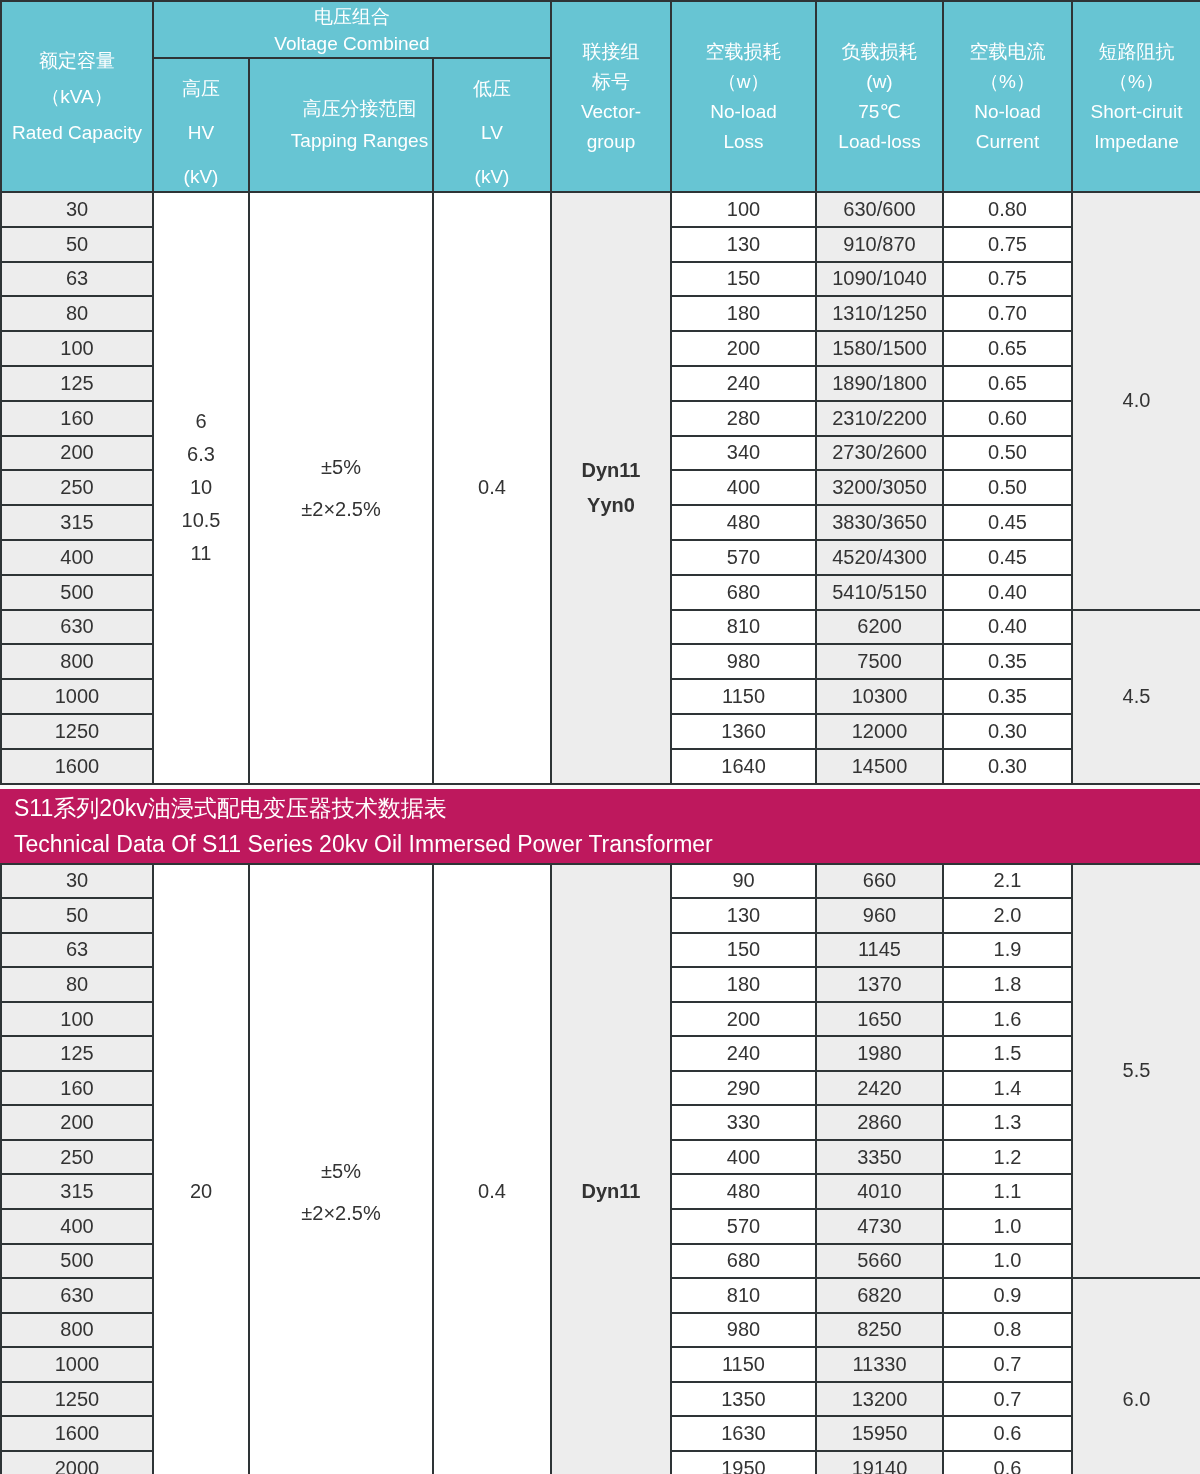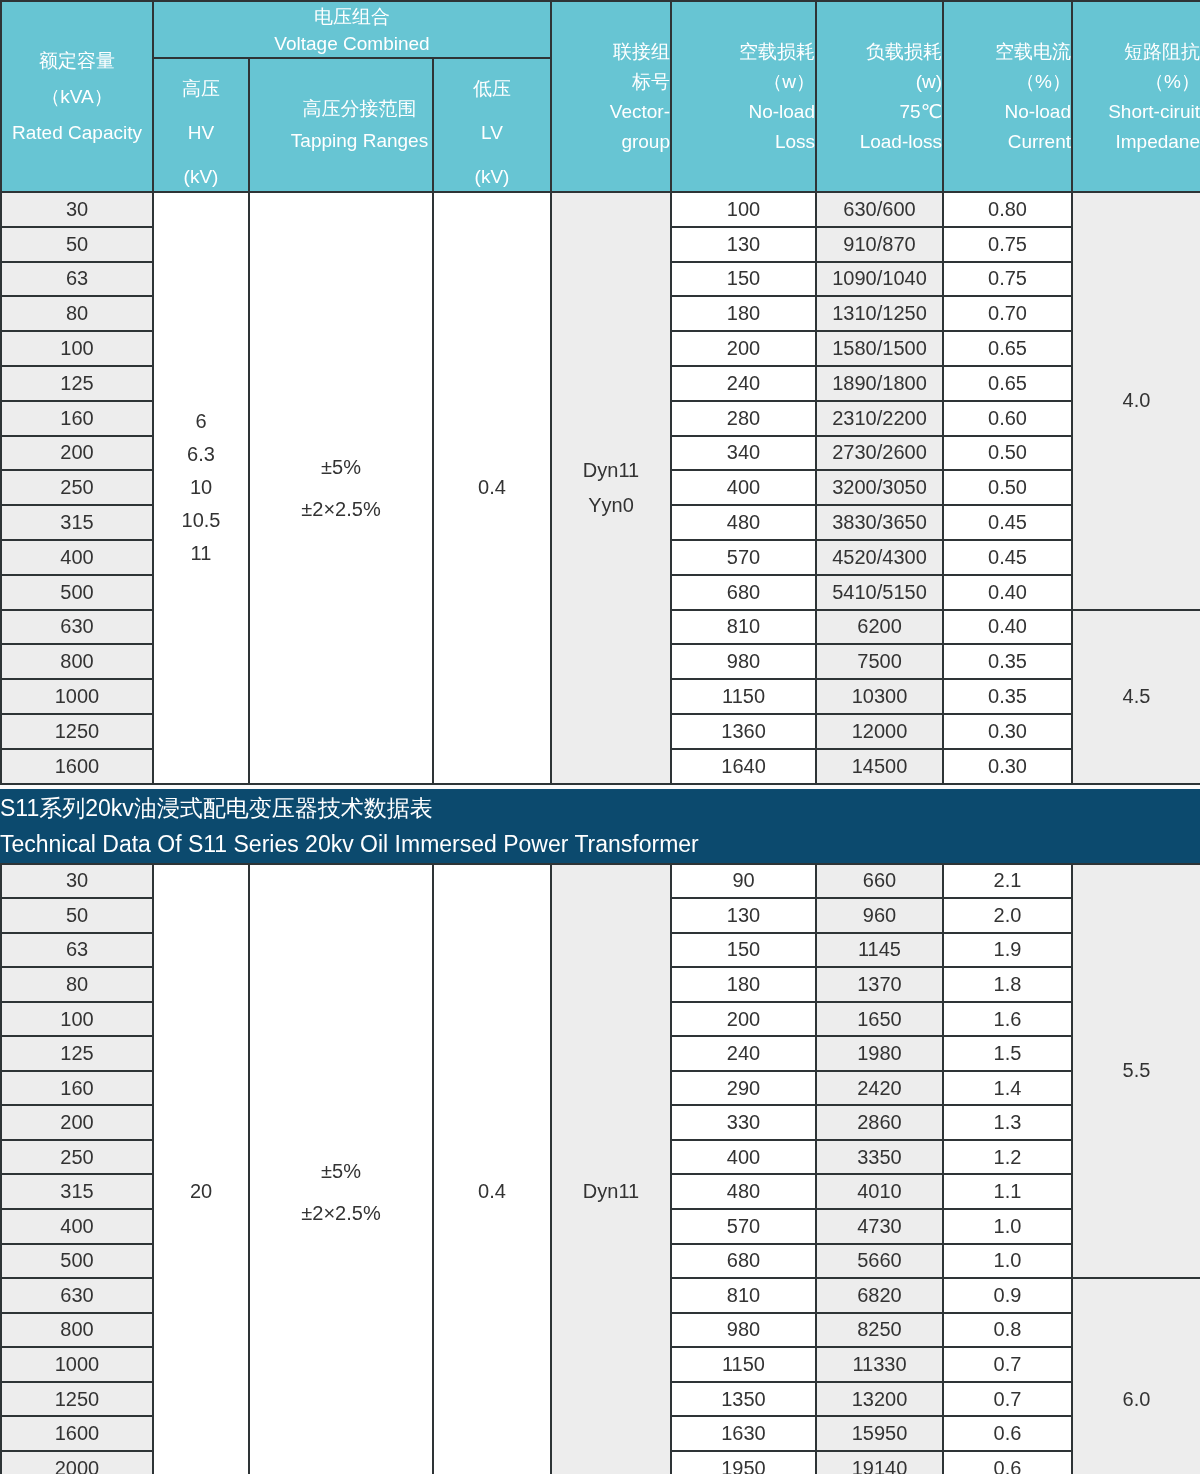--- a/index.html
+++ b/index.html
@@ -31,44 +31,45 @@
     font-weight: normal;
     font-size: 19px;
   }
   thead .line { display: block; line-height: 30px; }
   tr.h-top { height: 57px; }
   tr.h-sub { height: 88px; }
   tr.h-top .line { line-height: 27px; }
   th.cap-h .line { line-height: 36px; }
   th.sub3 .line { line-height: 28px; margin-top: 16px; }
   th.sub2 .line { line-height: 32px; padding-left: 37px; }
-  th.h4 .line { line-height: 30px; text-align: right; }
+  th.h4 .line { line-height: 30px; }
   
   tbody td {
     background: #ffffff;
     color: #333333;
     font-size: 20px;
   }
   tbody td.gray { background: #ededed; }
   #table1 tbody tr { height: 34.8px; }
   #table2 tbody tr { height: 34.55px; }
   td.c-hv .line { line-height: 33px; }
   td.c-tap .line { line-height: 42px; }
-  td.c-vec .line { line-height: 35px; }
+  td.c-vec .line { line-height: 35px; font-weight: bold; }
   td .line { display: block; }
   
   .banner {
     width: 1200px;
     height: 74px;
     margin-top: 4px;
-    background: #0c4a6e;
+    background: #be185d;
     color: #ffffff;
     display: flex;
     flex-direction: column;
     justify-content: center;
+    padding-left: 14px;
     gap: 7px;
   }
   .banner-cn { font-size: 23px; }
   .banner-en { font-size: 23px; }
 </style>
 </head>
 <body>
 
 <div class="sheet">
 

